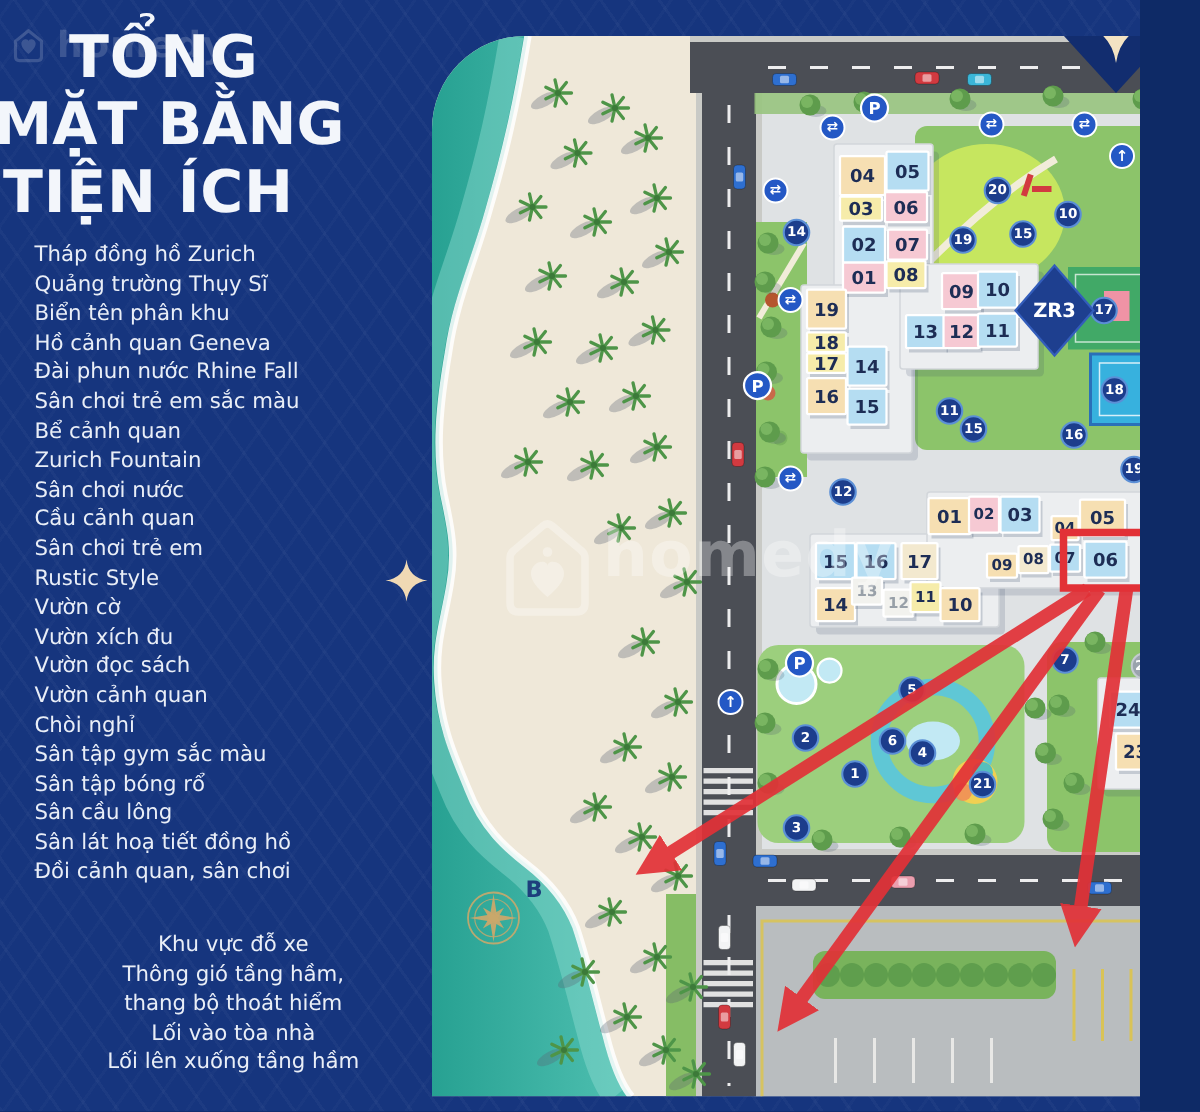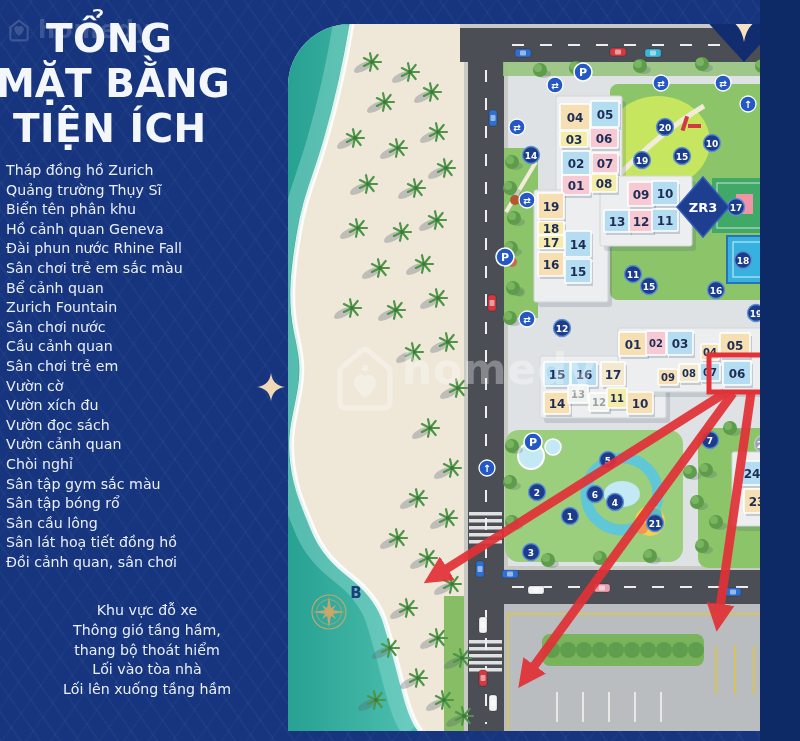--- a/index.html
+++ b/index.html
@@ -6,22 +6,22 @@
   .page{position:relative;width:760px;height:741px;background:#16357e;overflow:hidden;
         font-family:"DejaVu Sans","Liberation Sans",sans-serif;}
   .page::before{content:"";position:absolute;inset:0;
         background:repeating-linear-gradient(55deg,rgba(255,255,255,.03) 0 2px,transparent 2px 16px),
                    repeating-linear-gradient(-55deg,rgba(255,255,255,.02) 0 2px,transparent 2px 20px);
         pointer-events:none;}
   .panel{position:absolute;left:0;top:0;width:288px;height:741px;color:#eef2f8;z-index:3;}
   .title{margin-top:16px;font-weight:bold;color:#f3f6fb;line-height:45px;font-size:39px;letter-spacing:.5px;}
   .title .t1{margin-left:46px;}
   .title .t2{margin-left:-4px;letter-spacing:0;}
-  .title .t3{margin-left:13px;}
-  .legend{margin-top:10px;padding-left:6px;}
+  .title .t3{margin-left:2px;}
+  .legend{margin-top:10px;padding-left:6px;margin-left:17px;}
   .legend-item{font-size:14.2px;line-height:19.6px;color:#e9eef7;white-space:pre-line;}
   .legend2{margin-top:29px;padding-left:6px;text-align:center;}
   .wm-corner{position:absolute;left:6px;top:16px;opacity:.16;display:flex;align-items:center;gap:6px;color:#fff;}
   .wm-corner .wm-word{font-size:24px;font-weight:bold;letter-spacing:1px;}
   .panel-sparkle{position:absolute;left:254px;top:370px;}
   .map-wrap{position:absolute;left:288px;top:24px;width:512px;height:707px;
             border-radius:62px 0 0 0;overflow:hidden;z-index:2;}
   svg text{font-family:"DejaVu Sans","Liberation Sans",sans-serif;}
 </style>
 </head>
@@ -47,20 +47,21 @@
         <div class="legend-item">Quảng trường Thụy Sĩ</div>
         <div class="legend-item">Biển tên phân khu</div>
         <div class="legend-item">Hồ cảnh quan Geneva</div>
         <div class="legend-item">Đài phun nước Rhine Fall</div>
         <div class="legend-item">Sân chơi trẻ em sắc màu</div>
         <div class="legend-item">Bể cảnh quan</div>
         <div class="legend-item">Zurich Fountain</div>
         <div class="legend-item">Sân chơi nước</div>
         <div class="legend-item">Cầu cảnh quan</div>
         <div class="legend-item">Sân chơi trẻ em</div>
+        <div class="legend-item">Rustic Style</div>
         <div class="legend-item">Vườn cờ</div>
         <div class="legend-item">Vườn xích đu</div>
         <div class="legend-item">Vườn đọc sách</div>
         <div class="legend-item">Vườn cảnh quan</div>
         <div class="legend-item">Chòi nghỉ</div>
         <div class="legend-item">Sân tập gym sắc màu</div>
         <div class="legend-item">Sân tập bóng rổ</div>
         <div class="legend-item">Sân cầu lông</div>
         <div class="legend-item">Sân lát hoạ tiết đồng hồ</div>
         <div class="legend-item">Đồi cảnh quan, sân chơi</div>

